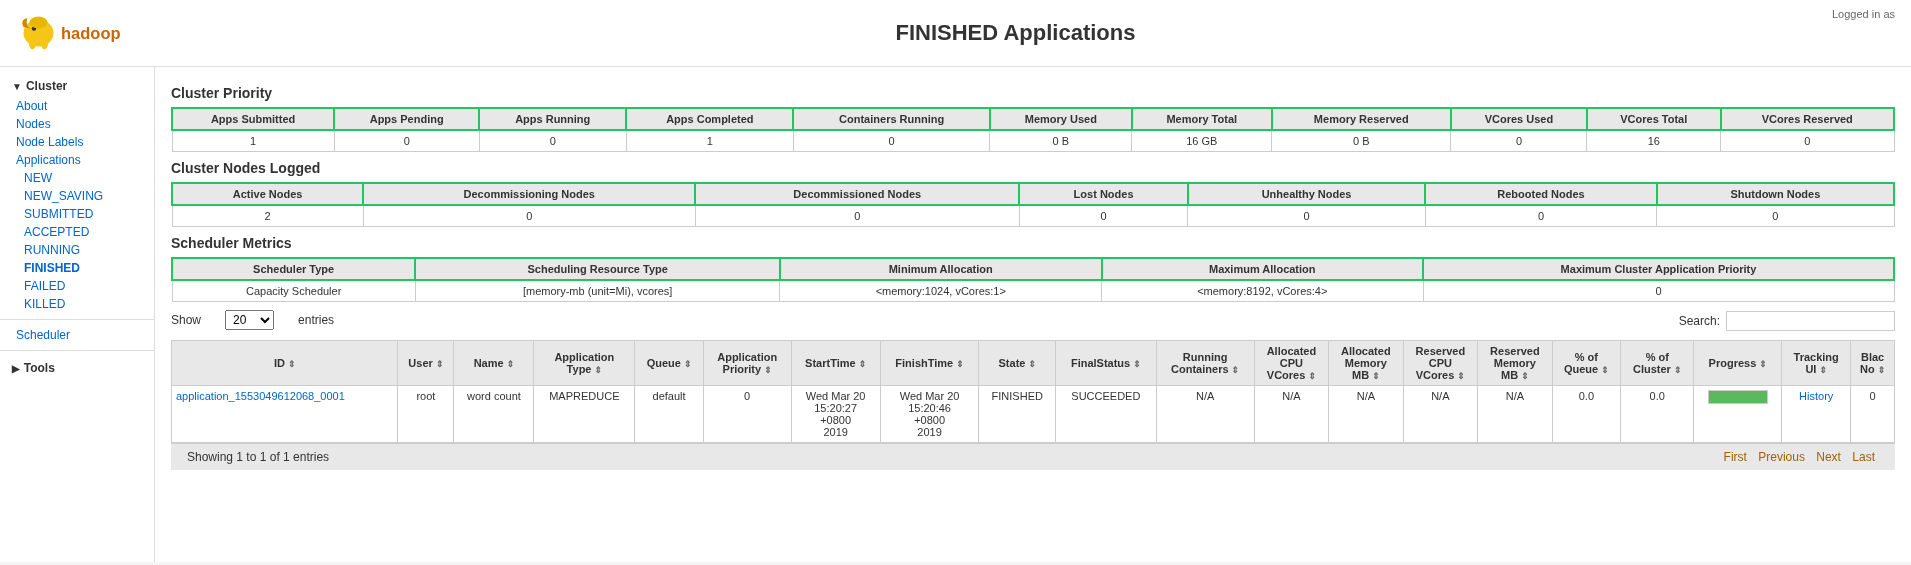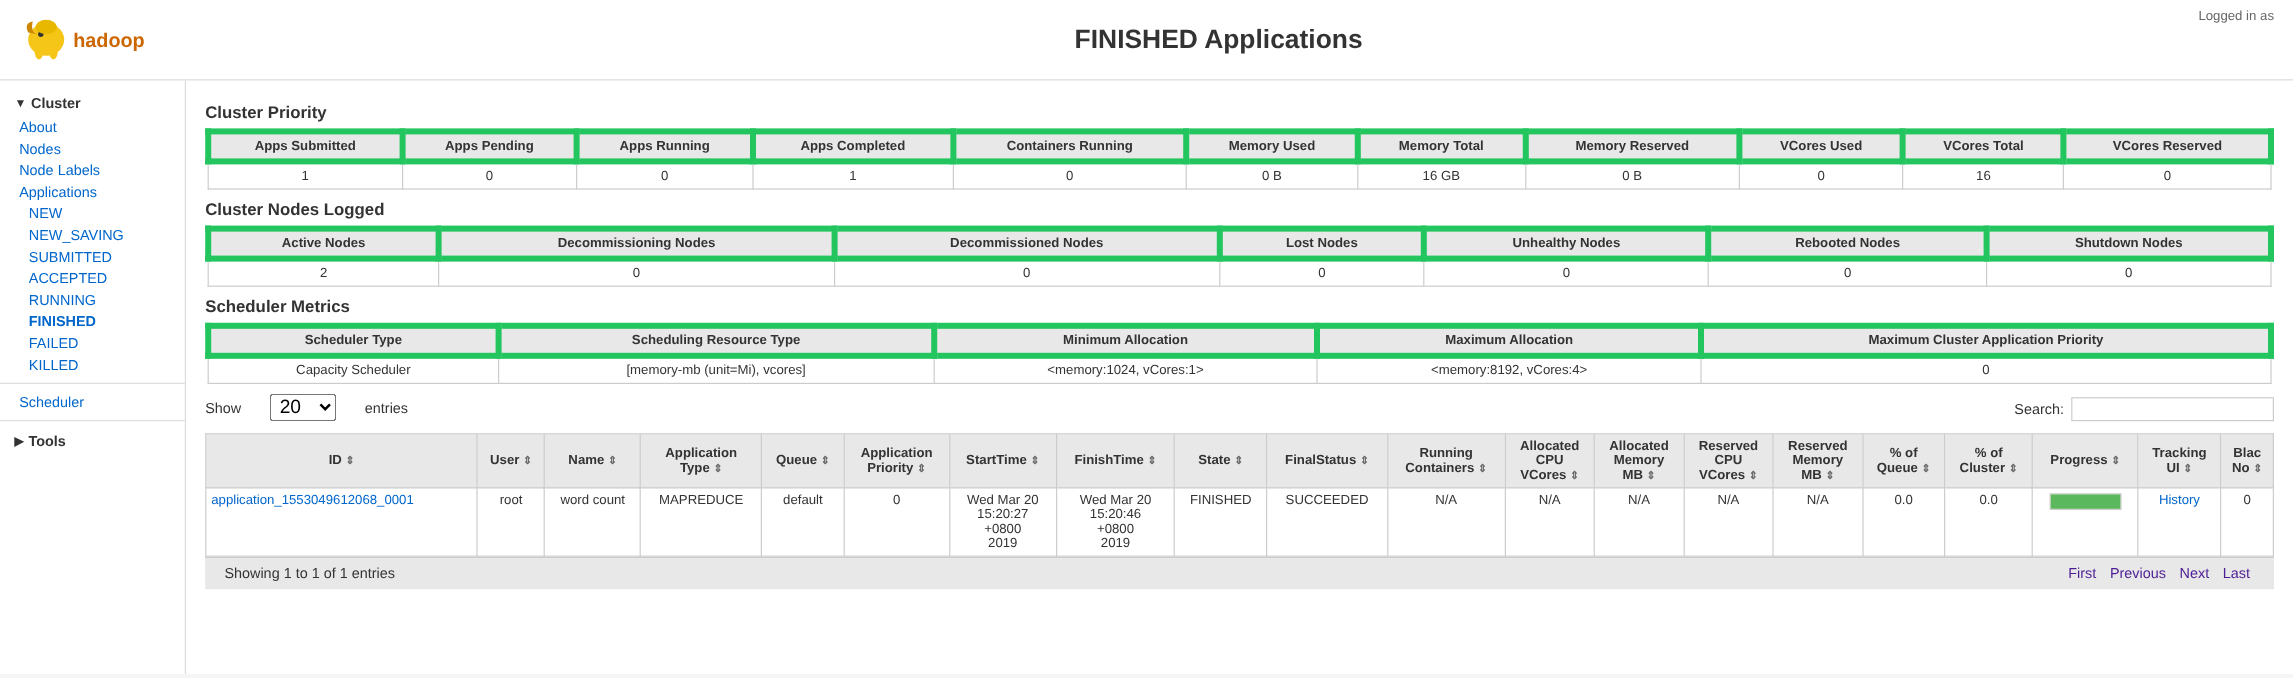--- a/index.html
+++ b/index.html
@@ -89,41 +89,41 @@
     }
 
     table.metrics-table {
       width: 100%;
       border-collapse: collapse;
       font-size: 11px;
       margin-bottom: 8px;
     }
     table.metrics-table th {
       background: #e8e8e8;
-      border: 5px solid #22c55e;
+      border: 2px solid #22c55e;
       padding: 4px 6px;
       text-align: center;
       white-space: nowrap;
     }
     table.metrics-table td {
       border: 1px solid #ccc;
       padding: 4px 6px;
       text-align: center;
       white-space: nowrap;
     }
 
     .show-entries {
       display: flex;
       align-items: center;
       gap: 24px;
       margin-bottom: 6px;
       font-size: 12px;
     }
     .show-entries select {
-      font-size: 16px;
+      font-size: 12px;
       padding: 1px 3px;
     }
     .search-bar {
       display: flex;
       align-items: center;
       gap: 6px;
       justify-content: center;
       font-size: 12px;
       margin-bottom: 4px;
     }
@@ -179,21 +179,21 @@
     .footer-bar {
       background: #e8e8e8;
       border-top: 1px solid #ccc;
       padding: 6px 16px;
       font-size: 12px;
       display: flex;
       justify-content: space-between;
       align-items: center;
     }
     .footer-nav a {
-      color: #4c1d95;
+      color: #a16207;
       text-decoration: none;
       margin: 0 4px;
       font-size: 12px;
     }
   </style>
 </head>
 <body>
 
 <div id="top-bar">
   <div class="logo">

